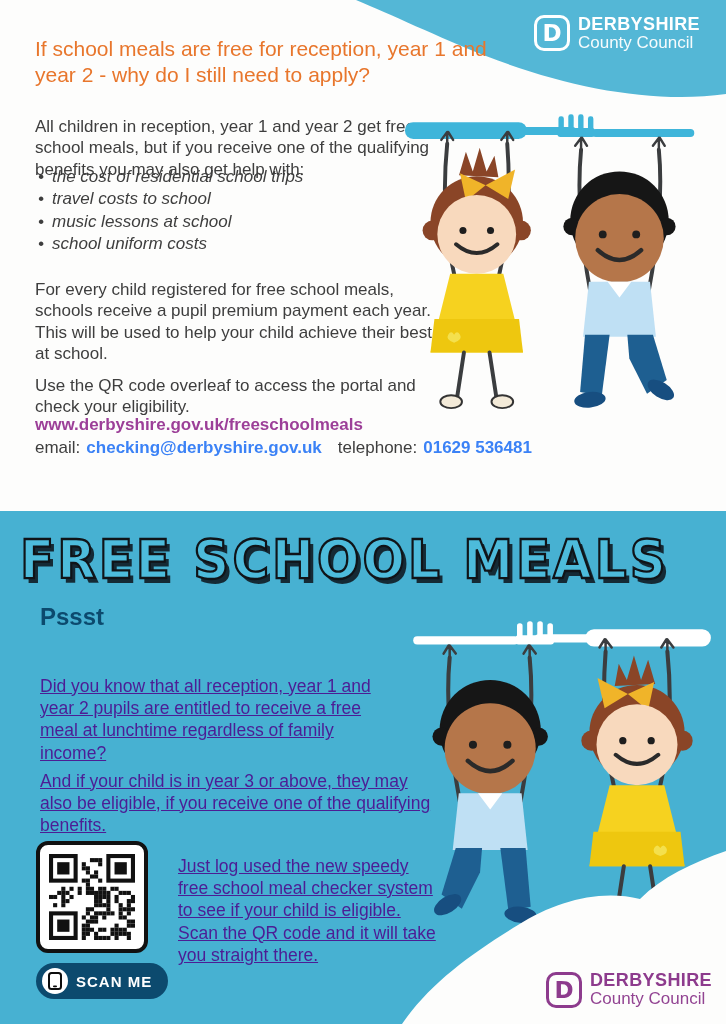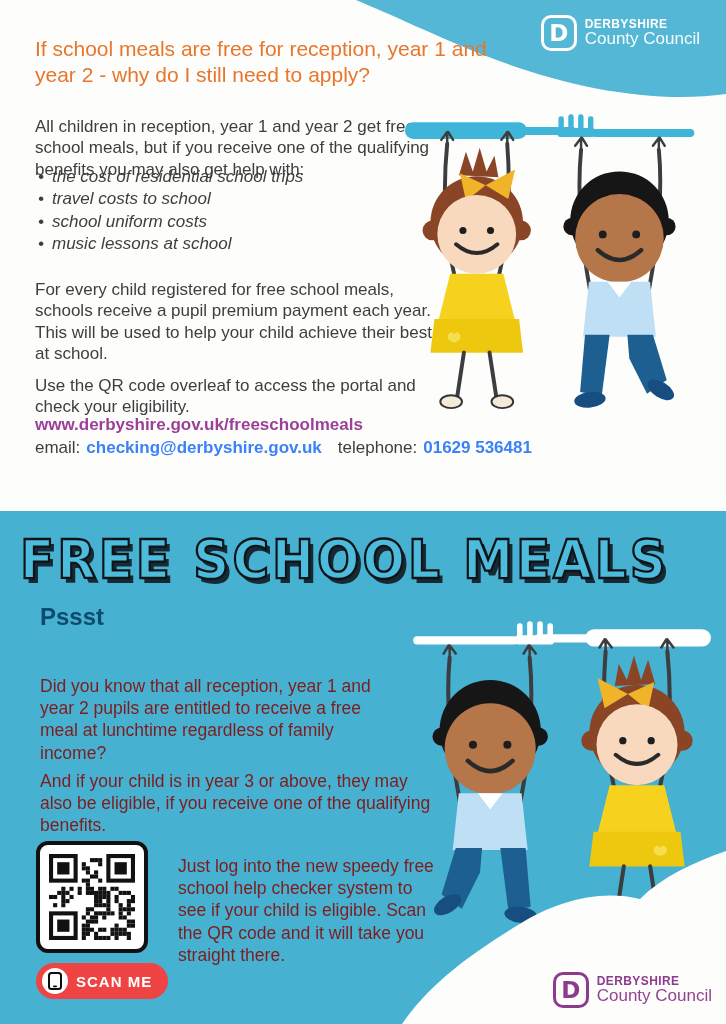--- a/index.html
+++ b/index.html
@@ -9,21 +9,21 @@
 
   
   .swoosh{position:absolute;top:0;right:0;width:372px;height:112px;}
   .logo{display:flex;align-items:center;gap:8px;position:absolute;}
   .logo-top{top:15px;right:26px;color:#fff;}
   .logo-bottom{right:14px;bottom:16px;color:#8d3b8d;}
   .dcc-d{width:36px;height:36px;border:3px solid currentColor;border-radius:10px;
          display:flex;align-items:center;justify-content:center;
          font-weight:800;font-size:23px;font-family:"DejaVu Sans",sans-serif;}
   .logo-txt{display:flex;flex-direction:column;line-height:1.05;}
-  .logo-name{font-weight:700;font-size:12px;letter-spacing:.4px;}
+  .logo-name{font-weight:700;font-size:18px;letter-spacing:.4px;}
   .logo-sub{font-size:17px;font-weight:400;opacity:.95;}
 
   .front-heading{position:absolute;left:35px;top:36px;width:488px;
                  color:#e8762c;font-weight:400;font-size:21px;line-height:1.26;}
   .body-txt{color:#3e3e3e;font-size:17px;line-height:1.26;position:absolute;}
   .intro{left:35px;top:99px;width:398px;}
   .bullets{left:38px;top:166px;width:380px;margin:0;padding:0;list-style:none;}
   .bullets li{padding-left:14px;position:relative;line-height:1.32;font-style:italic;}
   .bullets li::before{content:"•";position:absolute;left:0;top:0;color:#3e3e3e;}
   .pp{left:35px;top:262px;width:402px;}
@@ -35,28 +35,28 @@
   .contact .tel-label{margin-left:10px;}
 
   
   .card{position:absolute;left:0;top:511px;width:726px;height:513px;background:#47b1d2;}
   .wedge{position:absolute;left:0;top:0;width:726px;height:513px;pointer-events:none;}
   .fsm-title{position:absolute;left:20px;top:18px;width:700px;white-space:nowrap;
              font-family:"DejaVu Sans",sans-serif;font-weight:800;font-size:50px;letter-spacing:3px;
              color:#4dbbdb;-webkit-text-stroke:2.2px #101418;
              text-shadow:4px 5px 0 rgba(10,12,18,.82);transform:scaleY(1.06);transform-origin:top left;}
   .pssst{position:absolute;left:40px;top:92px;color:#0c4a6e;font-weight:700;font-size:24px;}
-  .navy{color:#7f1d1d;font-size:17.5px;line-height:1.28;position:absolute;}
+  .navy{color:#4c1d95;font-size:17.5px;line-height:1.28;position:absolute;text-decoration:underline;}
   .bp1{left:40px;top:146px;width:356px;}
   .bp2{left:40px;top:241px;width:392px;}
   .bp3{left:178px;top:326px;width:262px;}
 
   .qr-box{position:absolute;left:36px;top:330px;width:112px;height:112px;background:#fff;
           border:4px solid #111;border-radius:12px;display:flex;align-items:center;justify-content:center;}
-  .scan-pill{position:absolute;left:36px;top:452px;height:36px;background:#ef4444;border-radius:18px;
+  .scan-pill{position:absolute;left:36px;top:452px;height:36px;background:#0c4a6e;border-radius:18px;
              display:flex;align-items:center;gap:8px;padding:0 16px 0 6px;color:#fff;}
   .pill-icon{width:26px;height:26px;border-radius:50%;background:#fff;display:flex;
              align-items:center;justify-content:center;}
   .scan-label{font-size:15px;font-weight:600;letter-spacing:1px;}
 
   .kids{position:absolute;}
   .kids-top{left:397px;top:104px;width:315px;height:308px;--cutlery:#3fb5da;}
   .kids-bottom{left:395px;top:100px;width:324px;height:316px;--cutlery:#ffffff;transform:scaleX(-1);}
 </style>
 </head>
@@ -142,22 +142,22 @@
       </span>
     </div>
 
     <div class="front-heading" data-name="front-heading">If school meals are free for reception, year 1 and year 2 - why do I still need to apply?</div>
 
     <p class="body-txt intro" data-name="intro-paragraph">All children in reception, year 1 and year 2 get free school meals, but if you receive one of the qualifying benefits you may also get help with:</p>
 
     <ul class="bullets body-txt" data-name="benefits-list">
       <li data-name="list-item">the cost of residential school trips</li>
       <li data-name="list-item">travel costs to school</li>
+      <li data-name="list-item">music lessons at school</li>
       <li data-name="list-item">school uniform costs</li>
-      <li data-name="list-item">music lessons at school</li>
     </ul>
 
     <p class="body-txt pp" data-name="pupil-premium-paragraph">For every child registered for free school meals, schools receive a pupil premium payment each year. This will be used to help your child achieve their best at school.</p>
 
     <p class="body-txt qrnote" data-name="qr-note-paragraph">Use the QR code overleaf to access the portal and check your eligibility.</p>
 
     <div class="weblink" data-name="website-url">www.derbyshire.gov.uk/freeschoolmeals</div>
 
     <div class="contact" data-name="contact-line">
       <span data-name="email-label">email:</span>
@@ -172,21 +172,21 @@
   </div>
 
   <div class="card" data-name="flyer-back">
 
     <div class="fsm-title" data-name="free-school-meals-title">FREE SCHOOL MEALS</div>
 
     <div class="pssst" data-name="pssst-heading">Pssst</div>
 
     <p class="navy bp1" data-name="back-paragraph-1">Did you know that all reception, year 1 and year 2 pupils are entitled to receive a free meal at lunchtime regardless of family income?</p>
     <p class="navy bp2" data-name="back-paragraph-2">And if your child is in year 3 or above, they may also be eligible, if you receive one of the qualifying benefits.</p>
-    <p class="navy bp3" data-name="back-paragraph-3">Just log into the new speedy free school help checker system to see if your child is eligible. Scan the QR code and it will take you straight there.</p>
+    <p class="navy bp3" data-name="back-paragraph-3">Just log used the new speedy free school meal checker system to see if your child is eligible. Scan the QR code and it will take you straight there.</p>
 
     <svg class="kids kids-bottom" data-name="children-illustration-back" viewBox="0 0 320 312">
       <use href="#kids-pair"></use>
     </svg>
 
     <svg class="wedge" data-name="white-corner-shape" viewBox="0 0 726 513" preserveAspectRatio="none">
       <path d="M726,340 C692,352 662,366 640,388 C600,378 556,390 518,414 C472,442 430,472 402,513 L726,513 Z" fill="#fdfdfc"></path>
     </svg>
 
     <div class="qr-box" data-name="qr-code">

